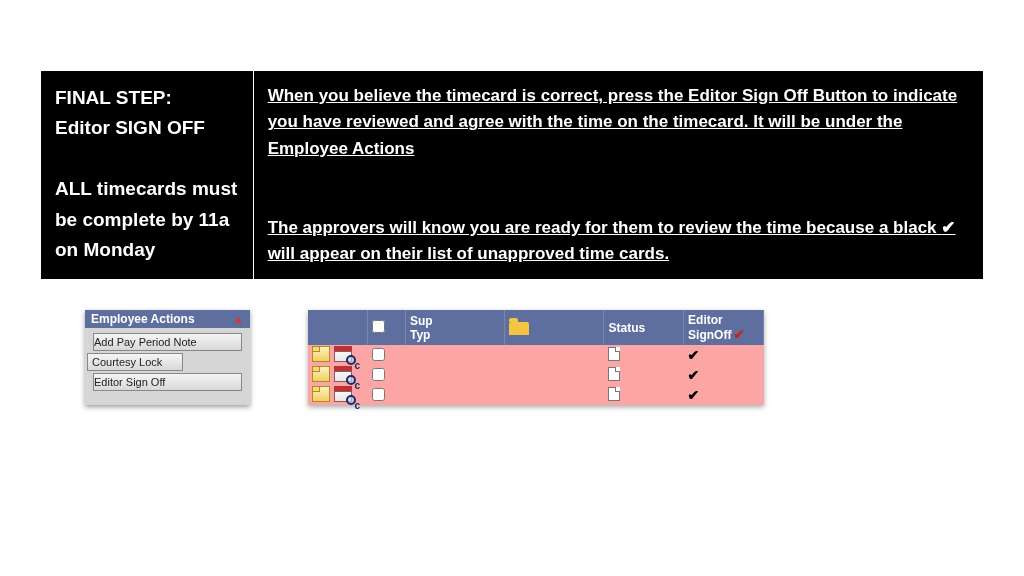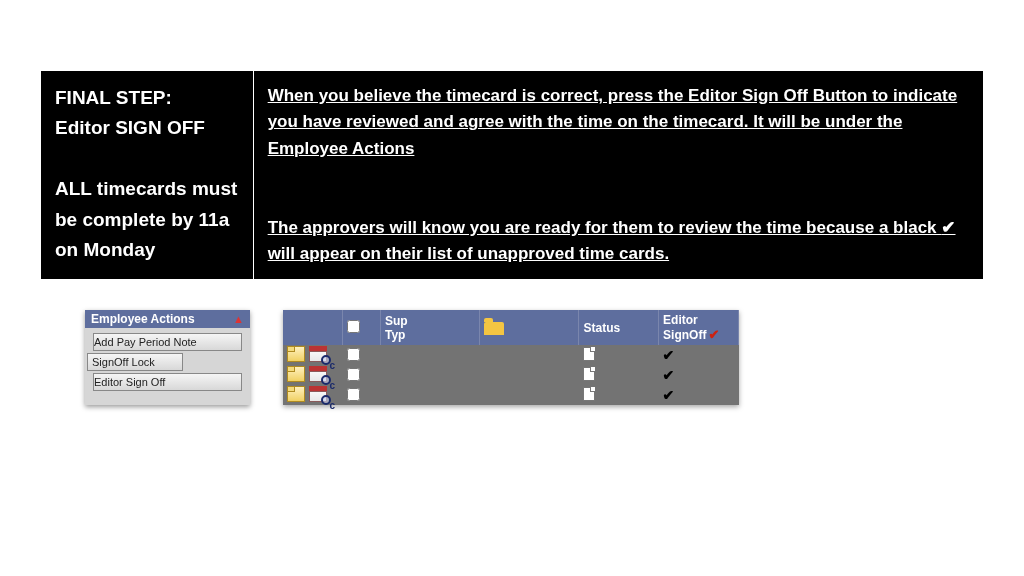--- a/index.html
+++ b/index.html
@@ -32,21 +32,21 @@
       width: 842px;
       font-weight: bold;
       font-size: 17px;
       line-height: 1.55;
       text-decoration: underline;
     }
     .checkmark-inline { font-weight: bold; }
 
     .bottom-row {
       display: flex;
-      gap: 33px;
+      gap: 58px;
       margin-left: 85px;
     }
 
     
     .emp-actions {
       width: 165px;
       font-size: 11px;
       box-shadow: 0 2px 5px rgba(0,0,0,.4);
       background: #d6d6d6;
     }
@@ -85,21 +85,21 @@
       color: #999;
       cursor: default;
     }
     .emp-actions .pad { padding: 3px 0; }
 
     
     .status-table {
       width: 456px;
       font-size: 11px;
       box-shadow: 0 2px 5px rgba(0,0,0,.35);
-      background: #737373;
+      background: #fca5a5;
       border-collapse: collapse;
     }
     .status-table th {
       background: #5E6E9E;
       color: #fff;
       font-weight: bold;
       text-align: left;
       padding: 3px 4px;
       border-right: 1px solid #7a86ad;
       font-size: 12px;
@@ -222,21 +222,21 @@
 
 <div class="bottom-row">
 
   <div class="emp-actions">
     <div class="emp-header">
       <span>Employee Actions</span>
       <span class="tri">▲</span>
     </div>
     <div class="pad">
       <div class="emp-btn">Add Pay Period Note</div>
-      <div class="emp-btn lock">SignOff Lock</div>
+      <div class="emp-btn lock">Courtesy Lock</div>
       <div class="emp-btn">Editor Sign Off</div>
     </div>
   </div>
 
   <table class="status-table">
     <thead>
       <tr>
         <th class="col-icons"></th>
         <th class="col-cb"><input type="checkbox" style=""></th>
         <th class="col-sup">

